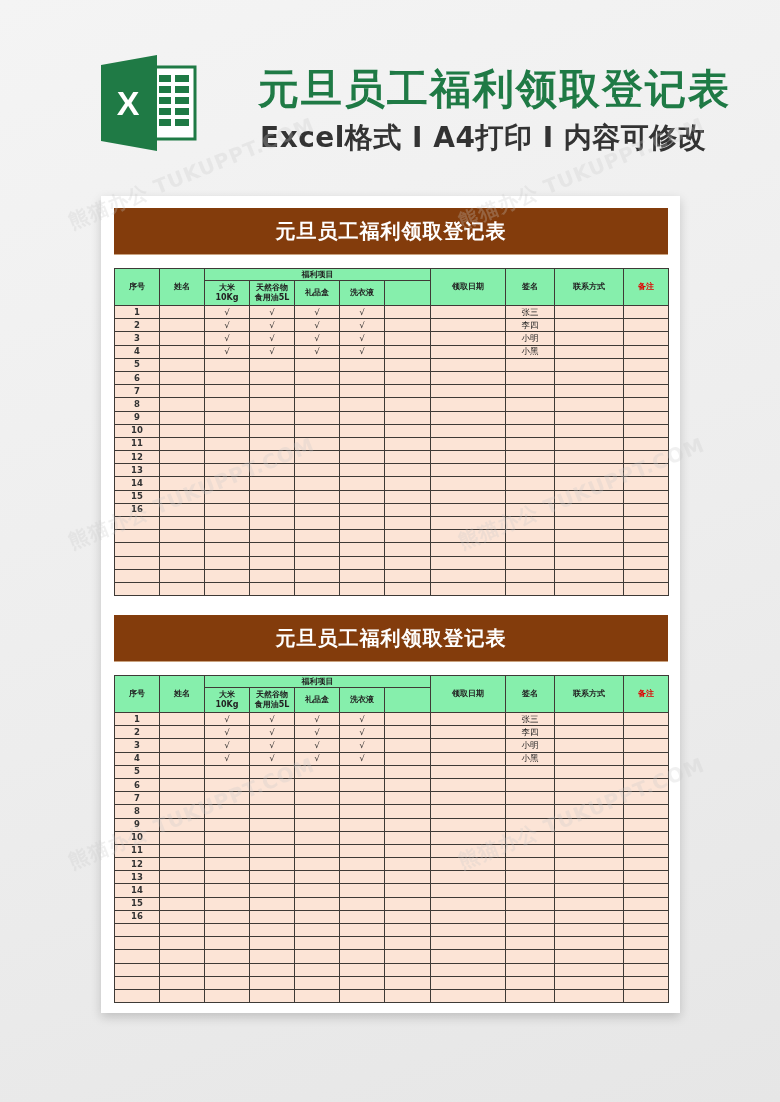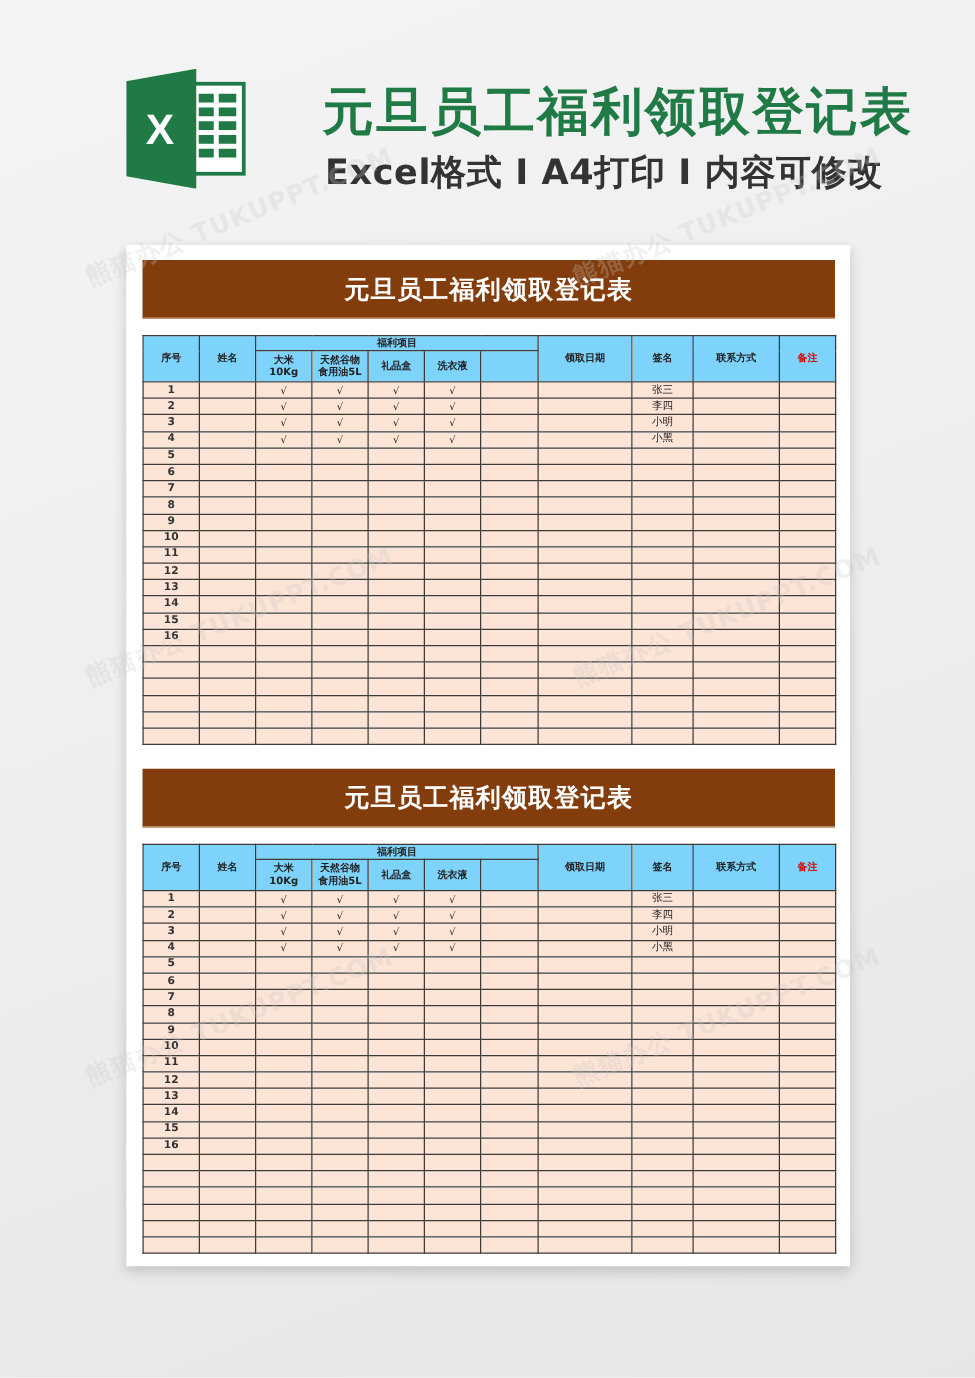--- a/index.html
+++ b/index.html
@@ -11,21 +11,21 @@
   .sub-title{position:absolute;left:260px;top:123px;font-size:28px;font-weight:bold;color:#333;white-space:nowrap;line-height:30px;letter-spacing:0.5px;text-align:center;}
   .paper{position:absolute;left:101px;top:196px;width:579px;height:817px;background:#fff;
     box-shadow:0 4px 10px rgba(0,0,0,0.18);}
   .sheet{position:absolute;left:13px;width:554px;}
   .sheet.s1{top:12px;}
   .sheet.s2{top:419px;}
   .title-bar{height:46px;background:#833c0c;color:#fff;font-size:20px;font-weight:bold;
     display:flex;align-items:center;justify-content:center;letter-spacing:1px;border-bottom:1px solid #c9a27f;}
   table{border-collapse:collapse;table-layout:fixed;width:554px;margin-top:13px;}
   td,th{border:1px solid #3e3a36;padding:0;text-align:center;overflow:hidden;white-space:nowrap;}
-  th{background:#7dd3fc;font-size:8px;font-weight:bold;color:#222;line-height:10px;}
+  th{background:#86efac;font-size:8px;font-weight:bold;color:#222;line-height:10px;}
   th.red{color:#e00000;}
   tr.h1 th{height:11px;}
   tr.h2 th{height:24px;}
   td{background:#fce4d6;font-size:8.5px;height:12.2px;line-height:11px;color:#222;}
   td.num{font-weight:bold;color:#333;}
   td.chk{font-size:8px;}
   .wm{position:absolute;font-size:20px;font-weight:bold;color:rgba(200,200,200,0.28);
     transform:rotate(-22deg);white-space:nowrap;pointer-events:none;letter-spacing:1px;}
 </style>
 </head>

